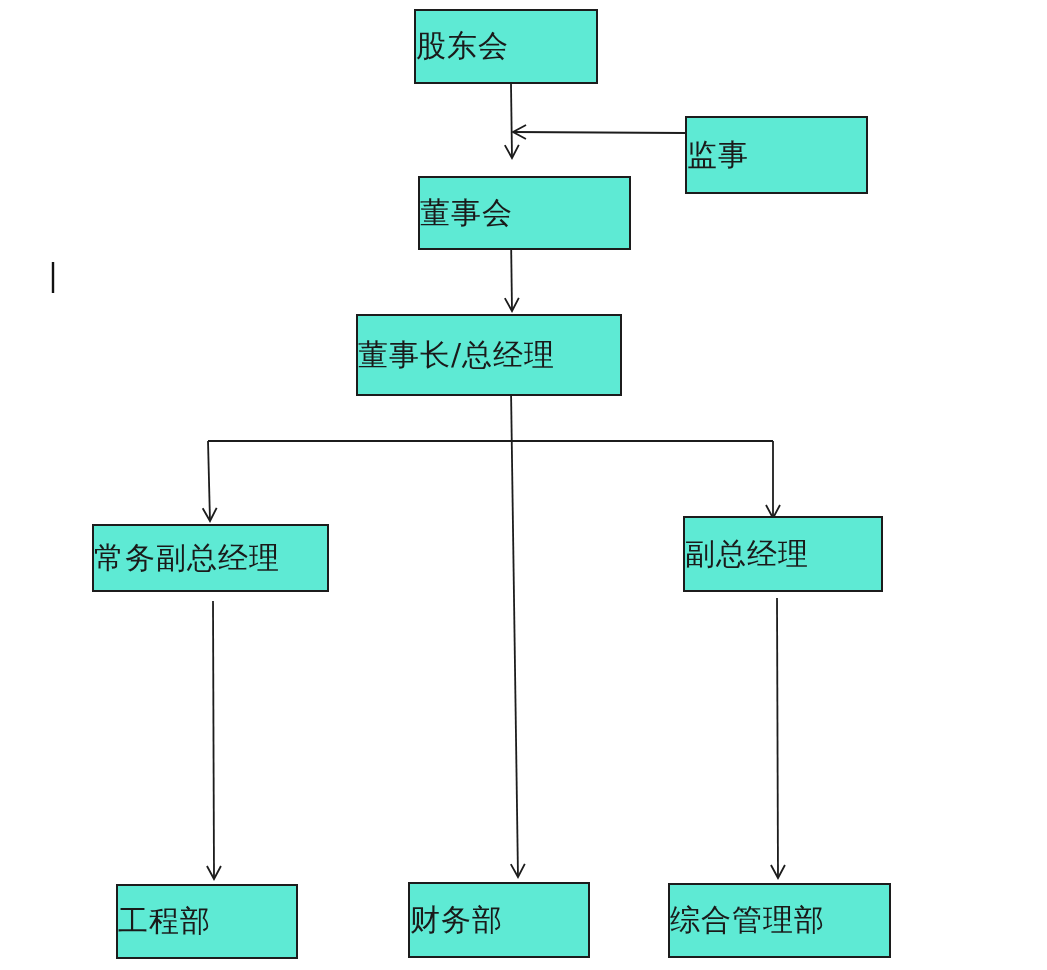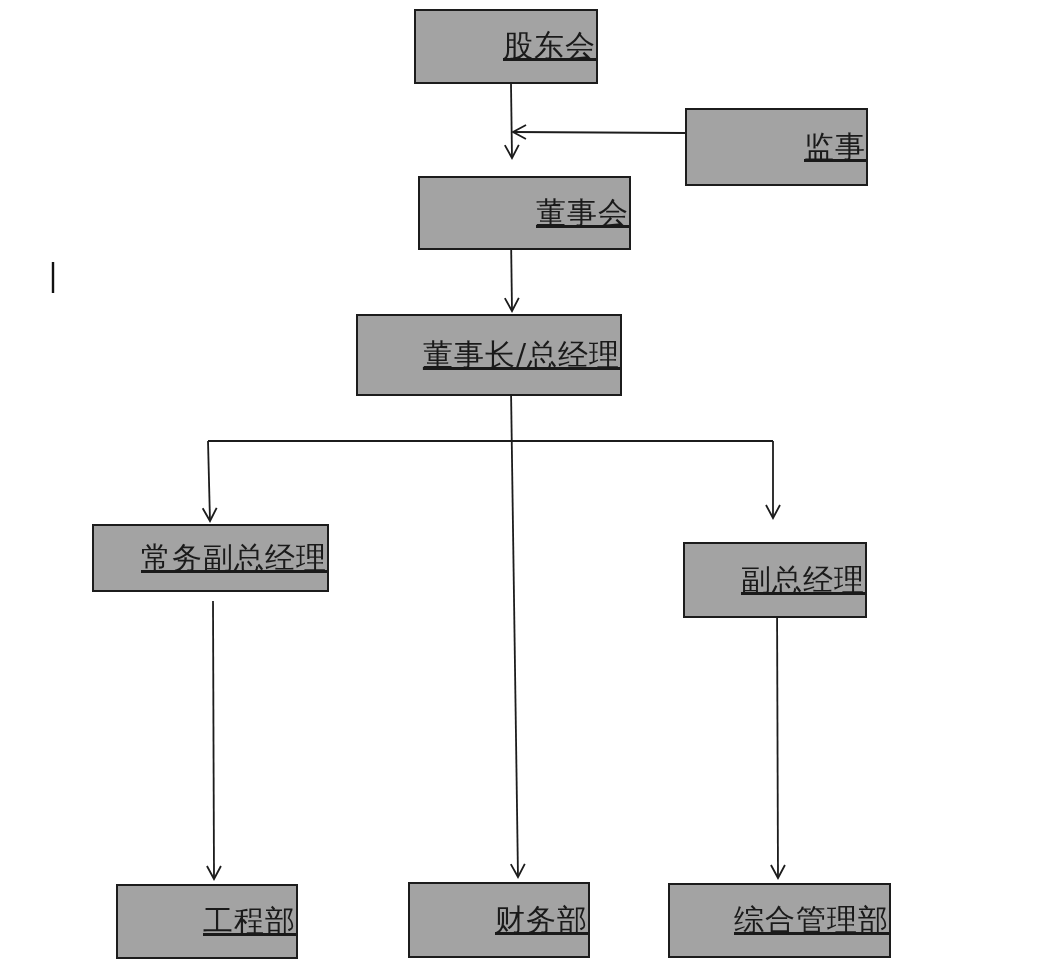--- a/index.html
+++ b/index.html
@@ -19,37 +19,36 @@
     position: absolute;
     left: 0;
     top: 0;
     width: 1047px;
     height: 970px;
   }
   .node {
     position: absolute;
     box-sizing: border-box;
     border: 2px solid #1c1c1c;
-    background: #a3a3a3;
+    background: #5eead4;
     display: flex;
     align-items: center;
-    justify-content: flex-end;
+    justify-content: flex-start;
     font-size: 30px;
     letter-spacing: 1px;
     color: #1a1a1a;
     white-space: nowrap;
-    text-decoration: underline;
   }
   
   .node-shareholders      { left: 414px; top: 9px;   width: 184px; height: 75px; }
-  .node-supervisor        { left: 685px; top: 108px; width: 183px; height: 78px; }
+  .node-supervisor        { left: 685px; top: 116px; width: 183px; height: 78px; }
   .node-board             { left: 418px; top: 176px; width: 213px; height: 74px; }
   .node-chairman-gm       { left: 356px; top: 314px; width: 266px; height: 82px; }
   .node-exec-deputy-gm    { left: 92px;  top: 524px; width: 237px; height: 68px; }
-  .node-deputy-gm         { left: 683px; top: 542px; width: 184px; height: 76px; }
+  .node-deputy-gm         { left: 683px; top: 516px; width: 200px; height: 76px; }
   .node-engineering       { left: 116px; top: 884px; width: 182px; height: 75px; }
   .node-finance           { left: 408px; top: 882px; width: 182px; height: 76px; }
   .node-general-admin     { left: 668px; top: 883px; width: 223px; height: 75px; }
 </style>
 </head>
 <body>
 
 <div id="canvas">
 
   <svg id="connector-layer" viewBox="0 0 1047 970" xmlns="http://www.w3.org/2000/svg">

